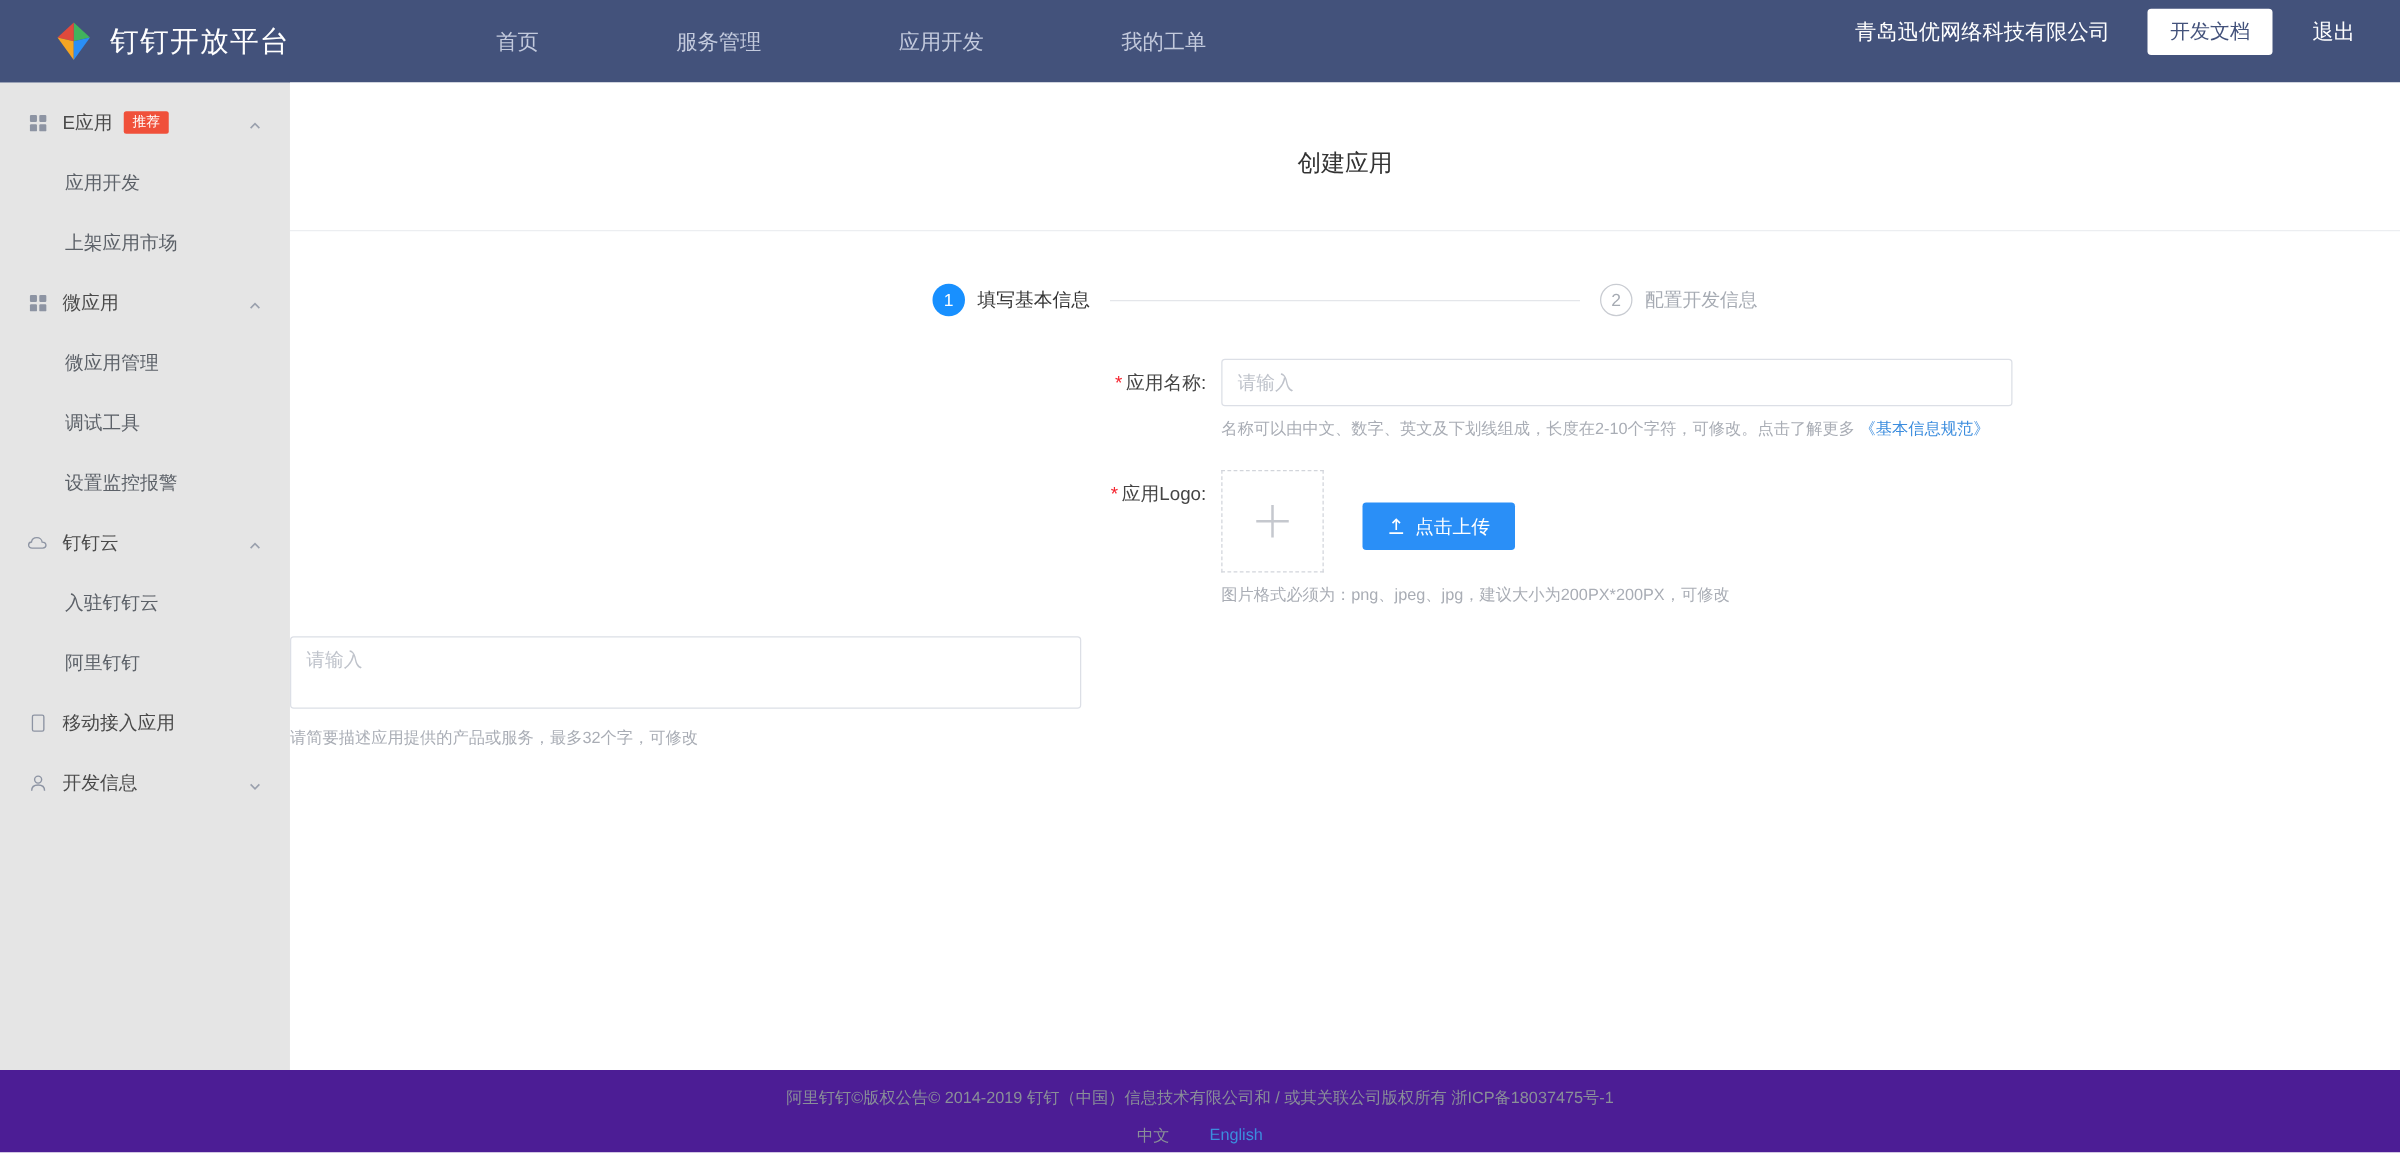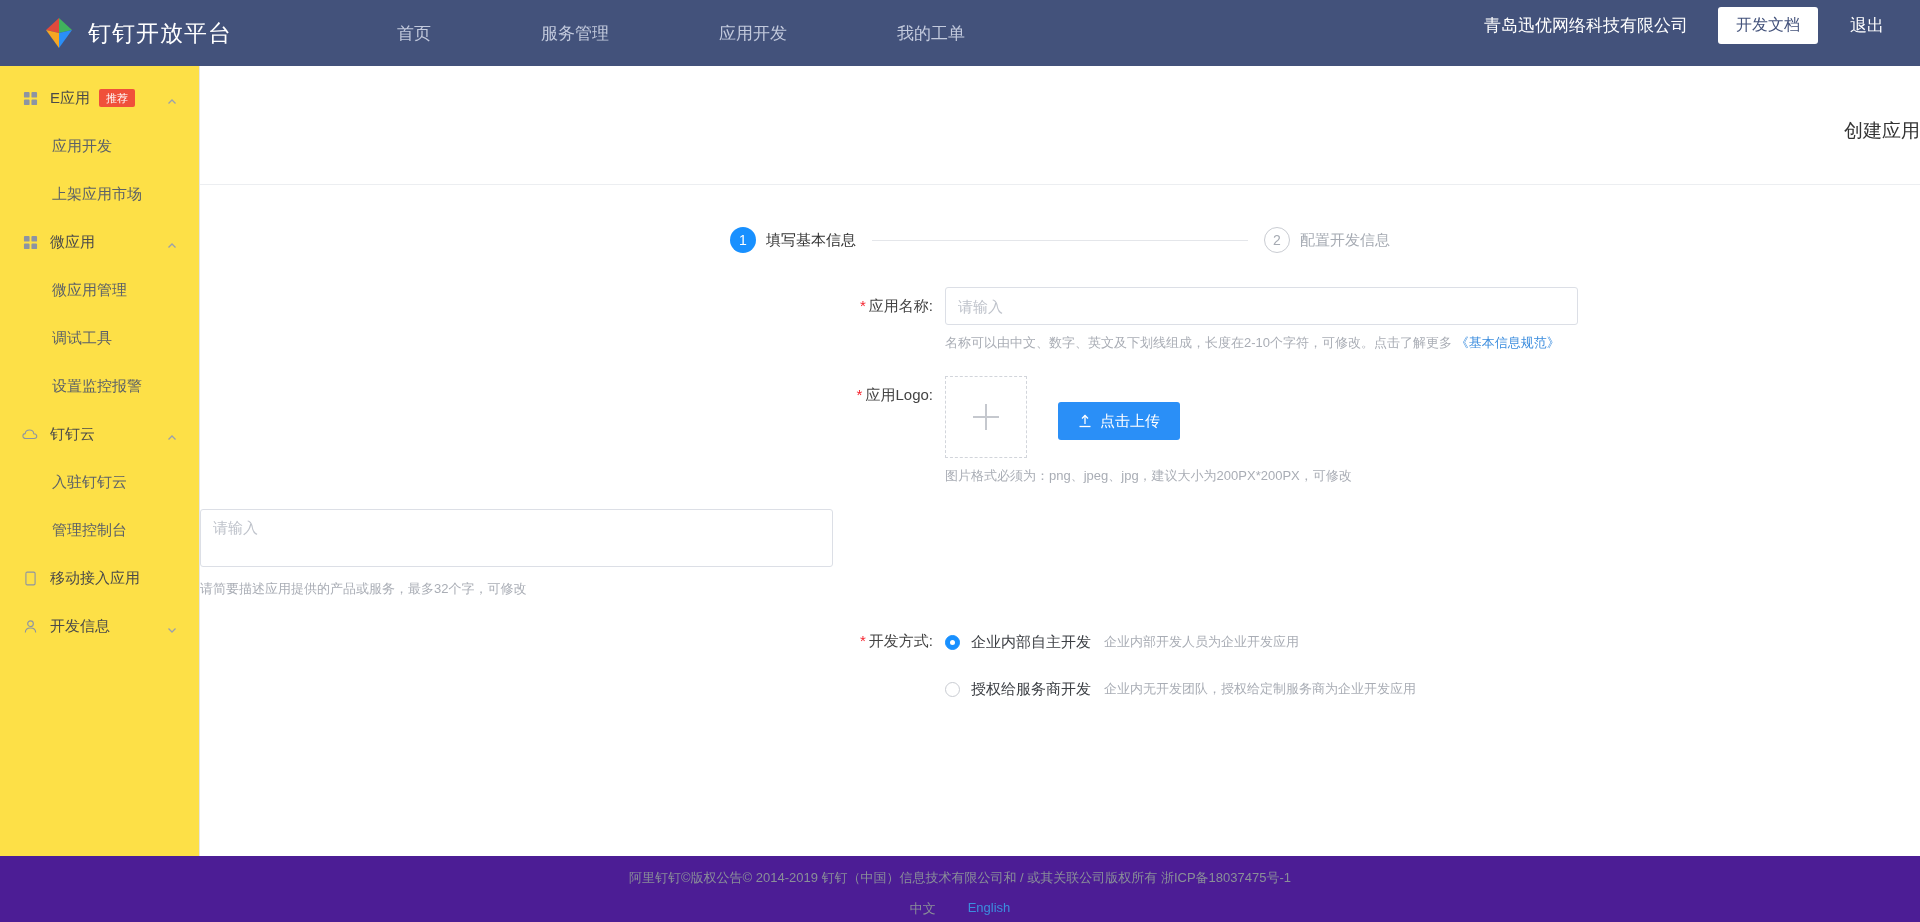--- a/index.html
+++ b/index.html
@@ -43,21 +43,21 @@
     margin-left: 32px; color: #ffffff; font-size: 17px;
     cursor: pointer; background: none; border: none;
     font-family: inherit; white-space: nowrap;
   }
 
   
   .shell { display: flex; height: 790px; width: 100%; }
 
   
   .sidebar {
-    width: 200px; flex: none; background: #fde047;
+    width: 232px; flex: none; background: #e5e5e5;
     border-right: 1px solid #e6e6e6; padding-top: 8px;
   }
   .sb-group {
     display: flex; align-items: center;
     height: 48px; padding: 0 18px 0 22px; cursor: pointer;
     position: relative;
   }
   .sb-ico {
     width: 16px; height: 16px; flex: none; margin-right: 12px;
     display: inline-flex; align-items: center; justify-content: center;
@@ -75,21 +75,21 @@
   }
   .sb-sub {
     height: 48px; display: flex; align-items: center;
     padding-left: 52px; font-size: 15px; color: #5c6168;
     cursor: pointer; white-space: nowrap;
   }
 
   
   .main { flex: 1; background: #ffffff; min-width: 0; position: relative; }
   .page-title {
-    text-align: right; font-size: 19px; color: #333;
+    text-align: center; font-size: 19px; color: #333;
     padding-top: 52px; padding-bottom: 40px; font-weight: normal;
   }
   .divider { height: 1px; background: #eceef1; width: 100%; }
 
   .steps {
     display: flex; align-items: center;
     margin: 42px auto 0; width: 660px;
   }
   .step { display: flex; align-items: center; flex: none; }
   .step-num {
@@ -280,21 +280,21 @@
         </svg>
       </span>
       <span class="sb-label">钉钉云</span>
       <span class="sb-caret">
         <svg viewBox="0 0 10 10" width="10" height="10" fill="none" stroke="currentColor" stroke-width="1.3">
           <polyline points="1.5,6.5 5,3 8.5,6.5"></polyline>
         </svg>
       </span>
     </div>
     <div class="sb-sub">入驻钉钉云</div>
-    <div class="sb-sub">管理控制台</div>
+    <div class="sb-sub">阿里钉钉</div>
 
     <div class="sb-group">
       <span class="sb-ico">
         <svg viewBox="0 0 12 16" width="11" height="15" fill="none" stroke="currentColor" stroke-width="1.2">
           <rect x="1" y="1" width="10" height="14" rx="1.5"></rect>
         </svg>
       </span>
       <span class="sb-label">移动接入应用</span>
     </div>
 
@@ -369,37 +369,20 @@
         </div>
       </div>
 
       <div class="row">
         <div class="row-field">
           <textarea class="txt-area" placeholder="请输入" style=""></textarea>
           <div class="hint">请简要描述应用提供的产品或服务，最多32个字，可修改</div>
         </div>
       </div>
 
-      <div class="row">
-        <div class="row-label">
-          <span class="req">*</span><span>开发方式:</span>
-        </div>
-        <div class="row-field">
-          <div class="radio-line">
-            <span class="radio-dot on"></span>
-            <span class="radio-label">企业内部自主开发</span>
-            <span class="radio-desc">企业内部开发人员为企业开发应用</span>
-          </div>
-          <div class="radio-line">
-            <span class="radio-dot"></span>
-            <span class="radio-label">授权给服务商开发</span>
-            <span class="radio-desc">企业内无开发团队，授权给定制服务商为企业开发应用</span>
-          </div>
-        </div>
-      </div>
 
 
     </div>
   </div>
 </div>
 
 <div class="footer">
   <div class="footer-copy">阿里钉钉©版权公告© 2014-2019 钉钉（中国）信息技术有限公司和 / 或其关联公司版权所有 浙ICP备18037475号-1</div>
   <div class="footer-langs">
     <span class="footer-lang">中文</span>

